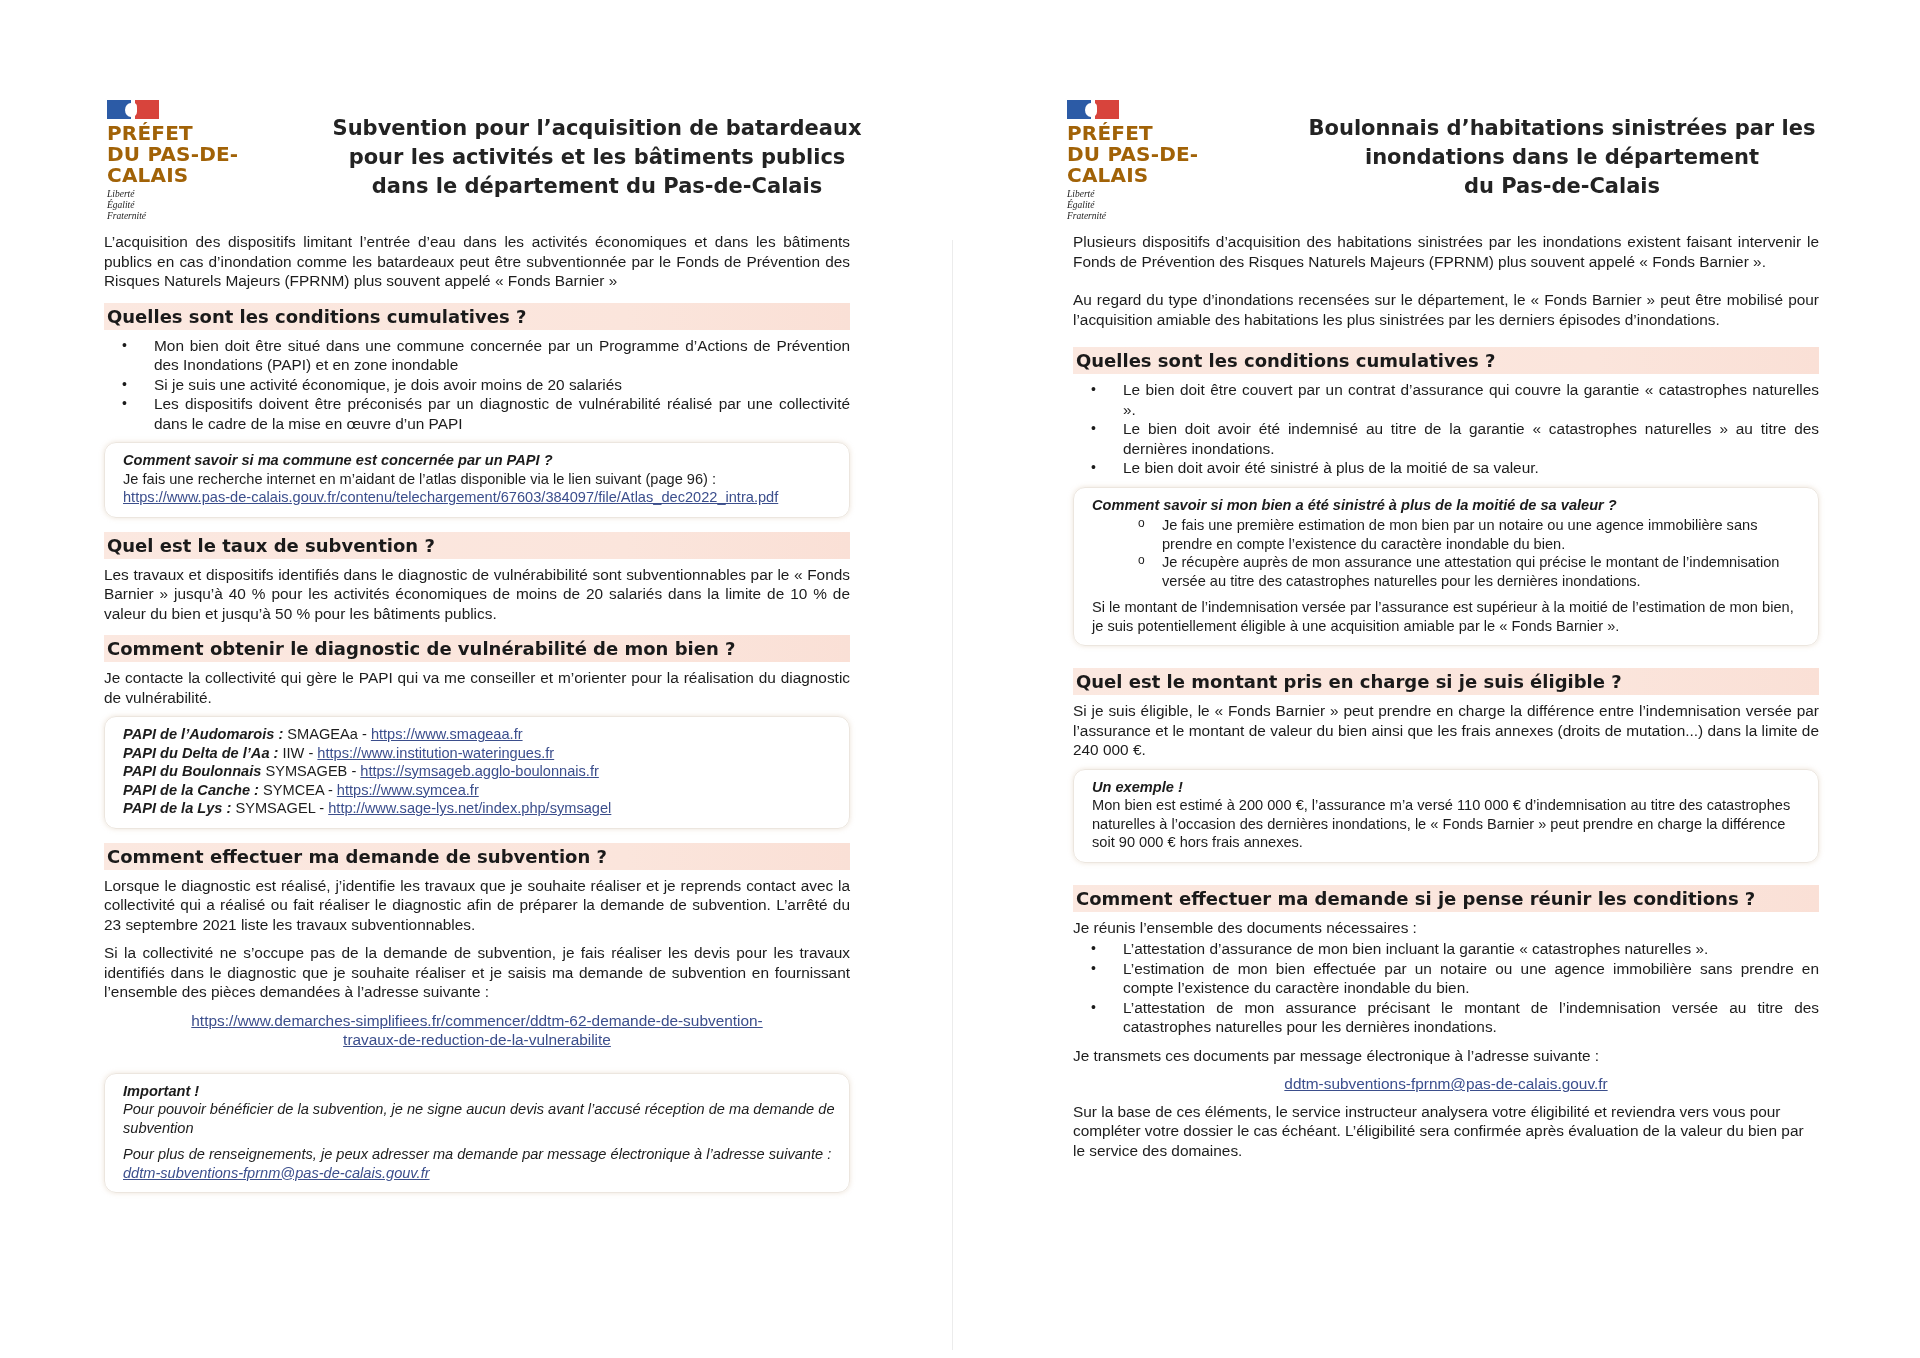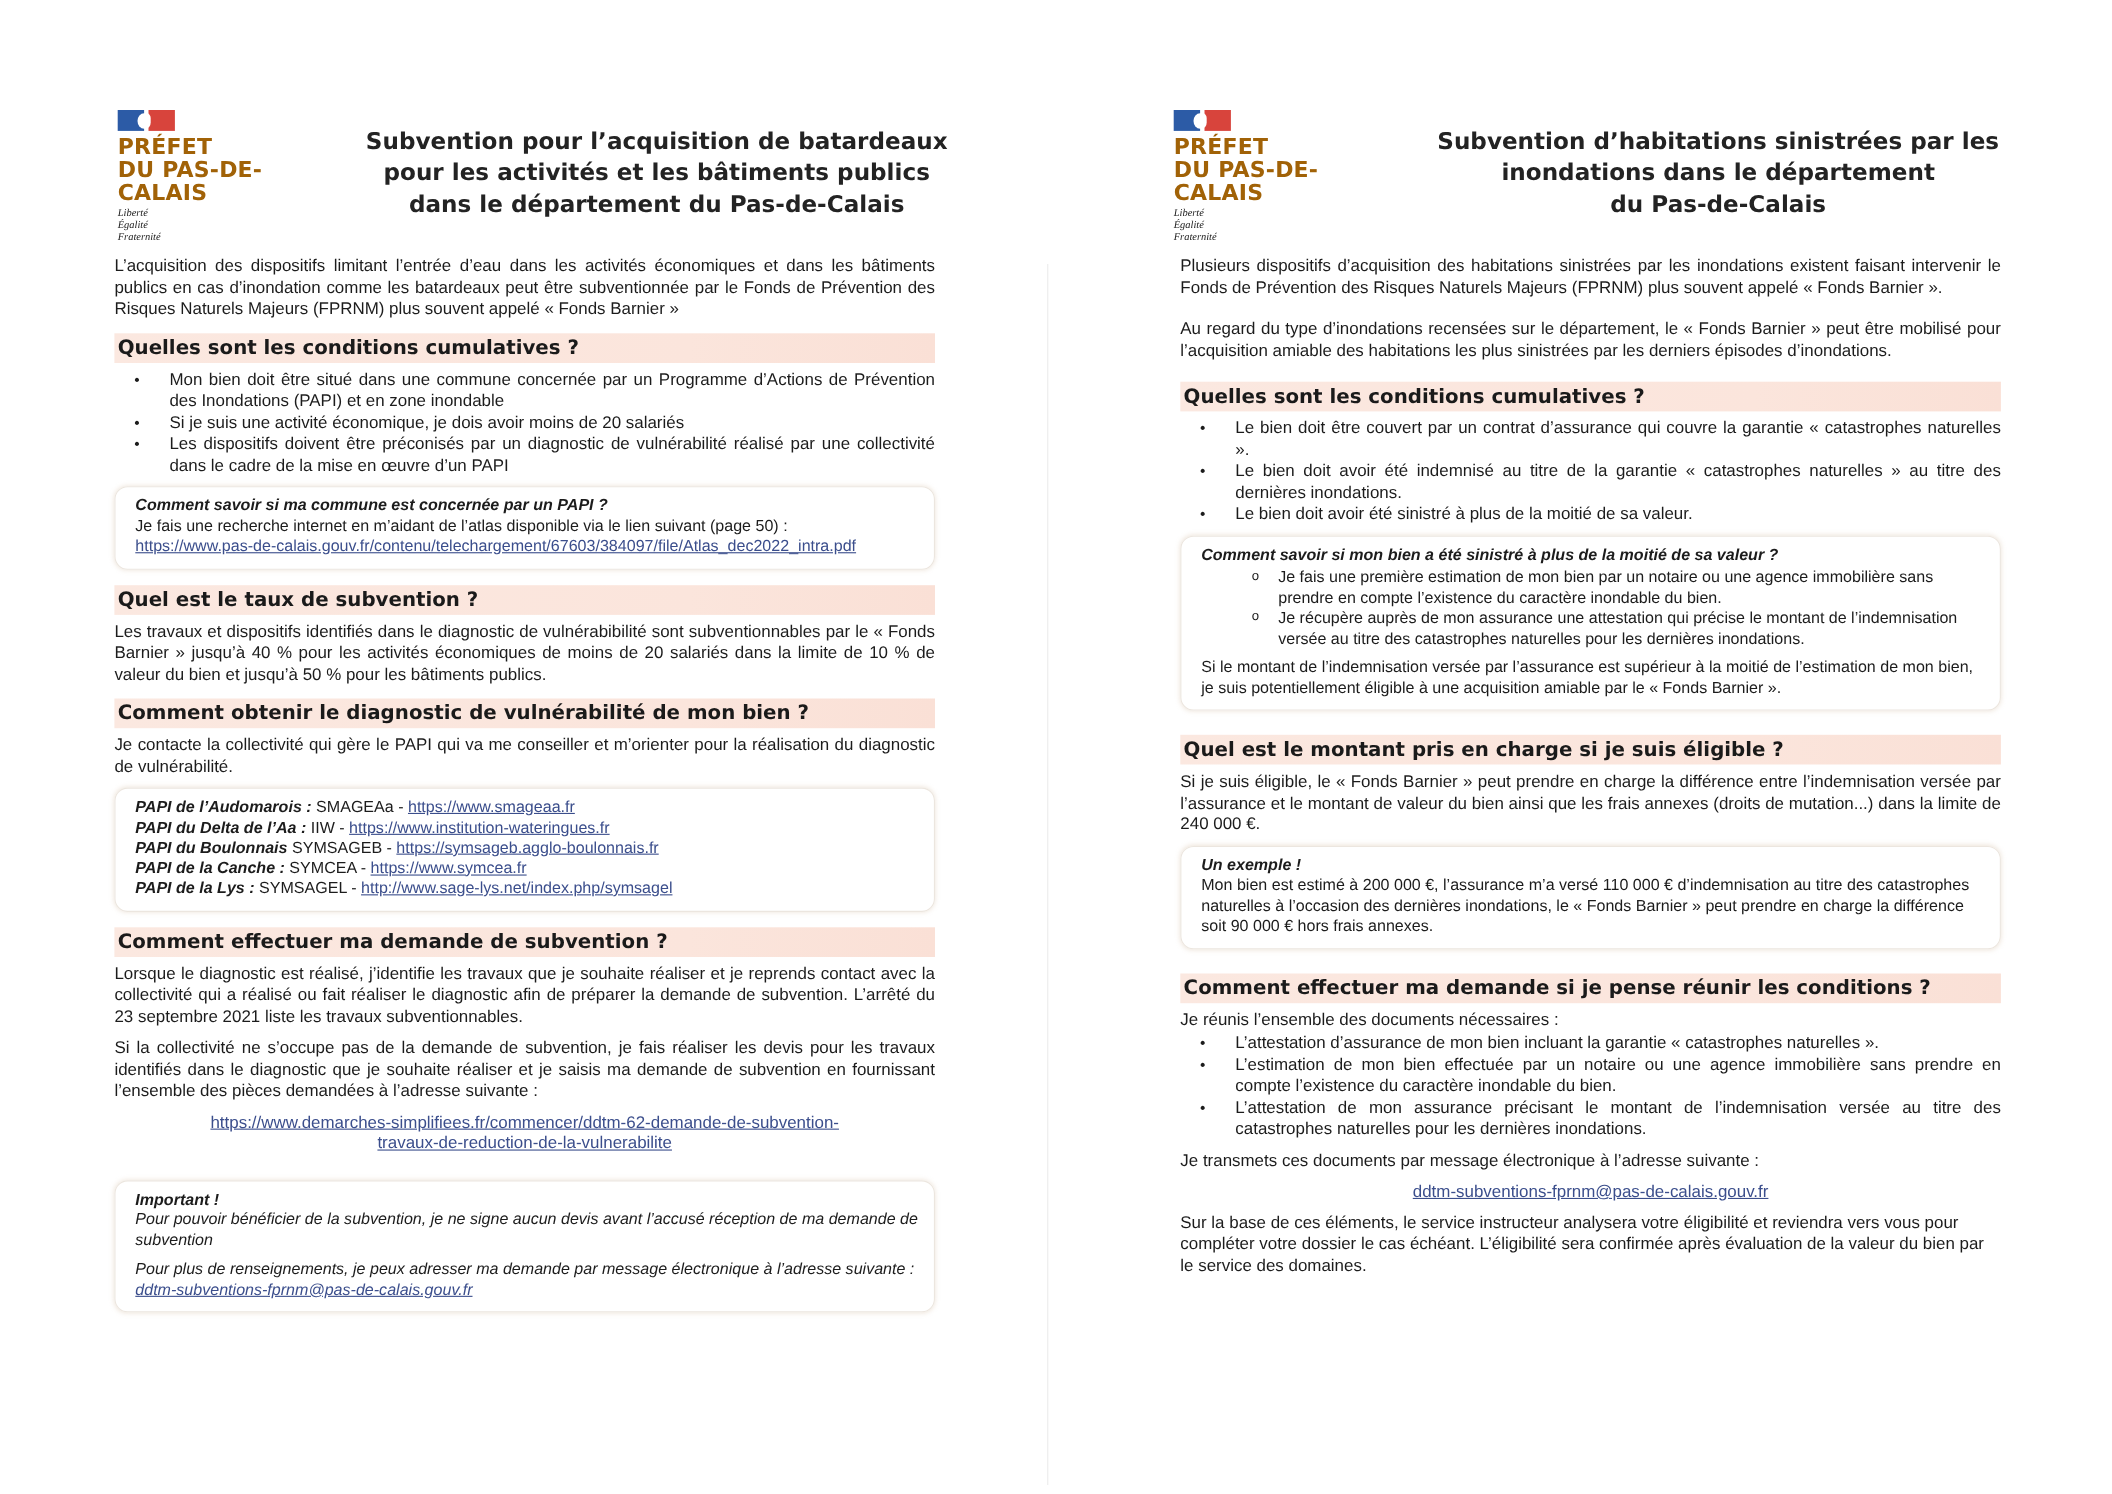--- a/index.html
+++ b/index.html
@@ -74,21 +74,21 @@
     <p class="para">L’acquisition des dispositifs limitant l’entrée d’eau dans les activités économiques et dans les bâtiments publics en cas d’inondation comme les batardeaux peut être subventionnée par le Fonds de Prévention des Risques Naturels Majeurs (FPRNM) plus souvent appelé « Fonds Barnier »</p>
 
     <div class="sec-head">Quelles sont les conditions cumulatives ?</div>
     <ul class="bullets">
       <li>Mon bien doit être situé dans une commune concernée par un Programme d’Actions de Prévention des Inondations (PAPI) et en zone inondable</li>
       <li>Si je suis une activité économique, je dois avoir moins de 20 salariés</li>
       <li>Les dispositifs doivent être préconisés par un diagnostic de vulnérabilité réalisé par une collectivité dans le cadre de la mise en œuvre d’un PAPI</li>
     </ul>
     <div class="box">
       <div class="box-title">Comment savoir si ma commune est concernée par un PAPI ?</div>
-      <div>Je fais une recherche internet en m’aidant de l’atlas disponible via le lien suivant (page 50) :</div>
+      <div>Je fais une recherche internet en m’aidant de l’atlas disponible via le lien suivant (page 96) :</div>
       <a class="link">https://www.pas-de-calais.gouv.fr/contenu/telechargement/67603/384097/file/Atlas_dec2022_intra.pdf</a>
     </div>
 
     <div class="sec-head">Quel est le taux de subvention ?</div>
     <p class="para">Les travaux et dispositifs identifiés dans le diagnostic de vulnérabibilité sont subventionnables par le « Fonds Barnier » jusqu’à 40 % pour les activités économiques de moins de 20 salariés dans la limite de 10 % de valeur du bien et jusqu’à 50 % pour les bâtiments publics.</p>
 
     <div class="sec-head">Comment obtenir le diagnostic de vulnérabilité de mon bien ?</div>
     <p class="para">Je contacte la collectivité qui gère le PAPI qui va me conseiller et m’orienter pour la réalisation du diagnostic de vulnérabilité.</p>
     <div class="box" id="papi-box">
         <div><span class="b-i">PAPI de l’Audomarois</span><span class="b-i"> : </span><span>SMAGEAa - </span><a class="link">https://www.smageaa.fr</a></div>
@@ -127,21 +127,21 @@
       </div>
       <div class="prefet">PRÉFET</div>
       <div class="prefet">DU PAS-DE-CALAIS</div>
       <div class="devise">
         <div>Liberté</div>
         <div>Égalité</div>
         <div>Fraternité</div>
       </div>
     </div>
     <div class="doc-title" style="left:220px; width:550px;">
-      <div>Subvention d’habitations sinistrées par les</div>
+      <div>Boulonnais d’habitations sinistrées par les</div>
       <div>inondations dans le département</div>
       <div>du Pas-de-Calais</div>
     </div>
   </div>
 
   <div class="content" style="left:118px; top:232px; width:746px;">
     <p class="para" style="margin-bottom:19px;">Plusieurs dispositifs d’acquisition des habitations sinistrées par les inondations existent faisant intervenir le Fonds de Prévention des Risques Naturels Majeurs (FPRNM) plus souvent appelé « Fonds Barnier ».</p>
     <p class="para">Au regard du type d’inondations recensées sur le département, le « Fonds Barnier » peut être mobilisé pour l’acquisition amiable des habitations les plus sinistrées par les derniers épisodes d’inondations.</p>
 
     <div class="sec-head" style="margin-top:18px;">Quelles sont les conditions cumulatives ?</div>

